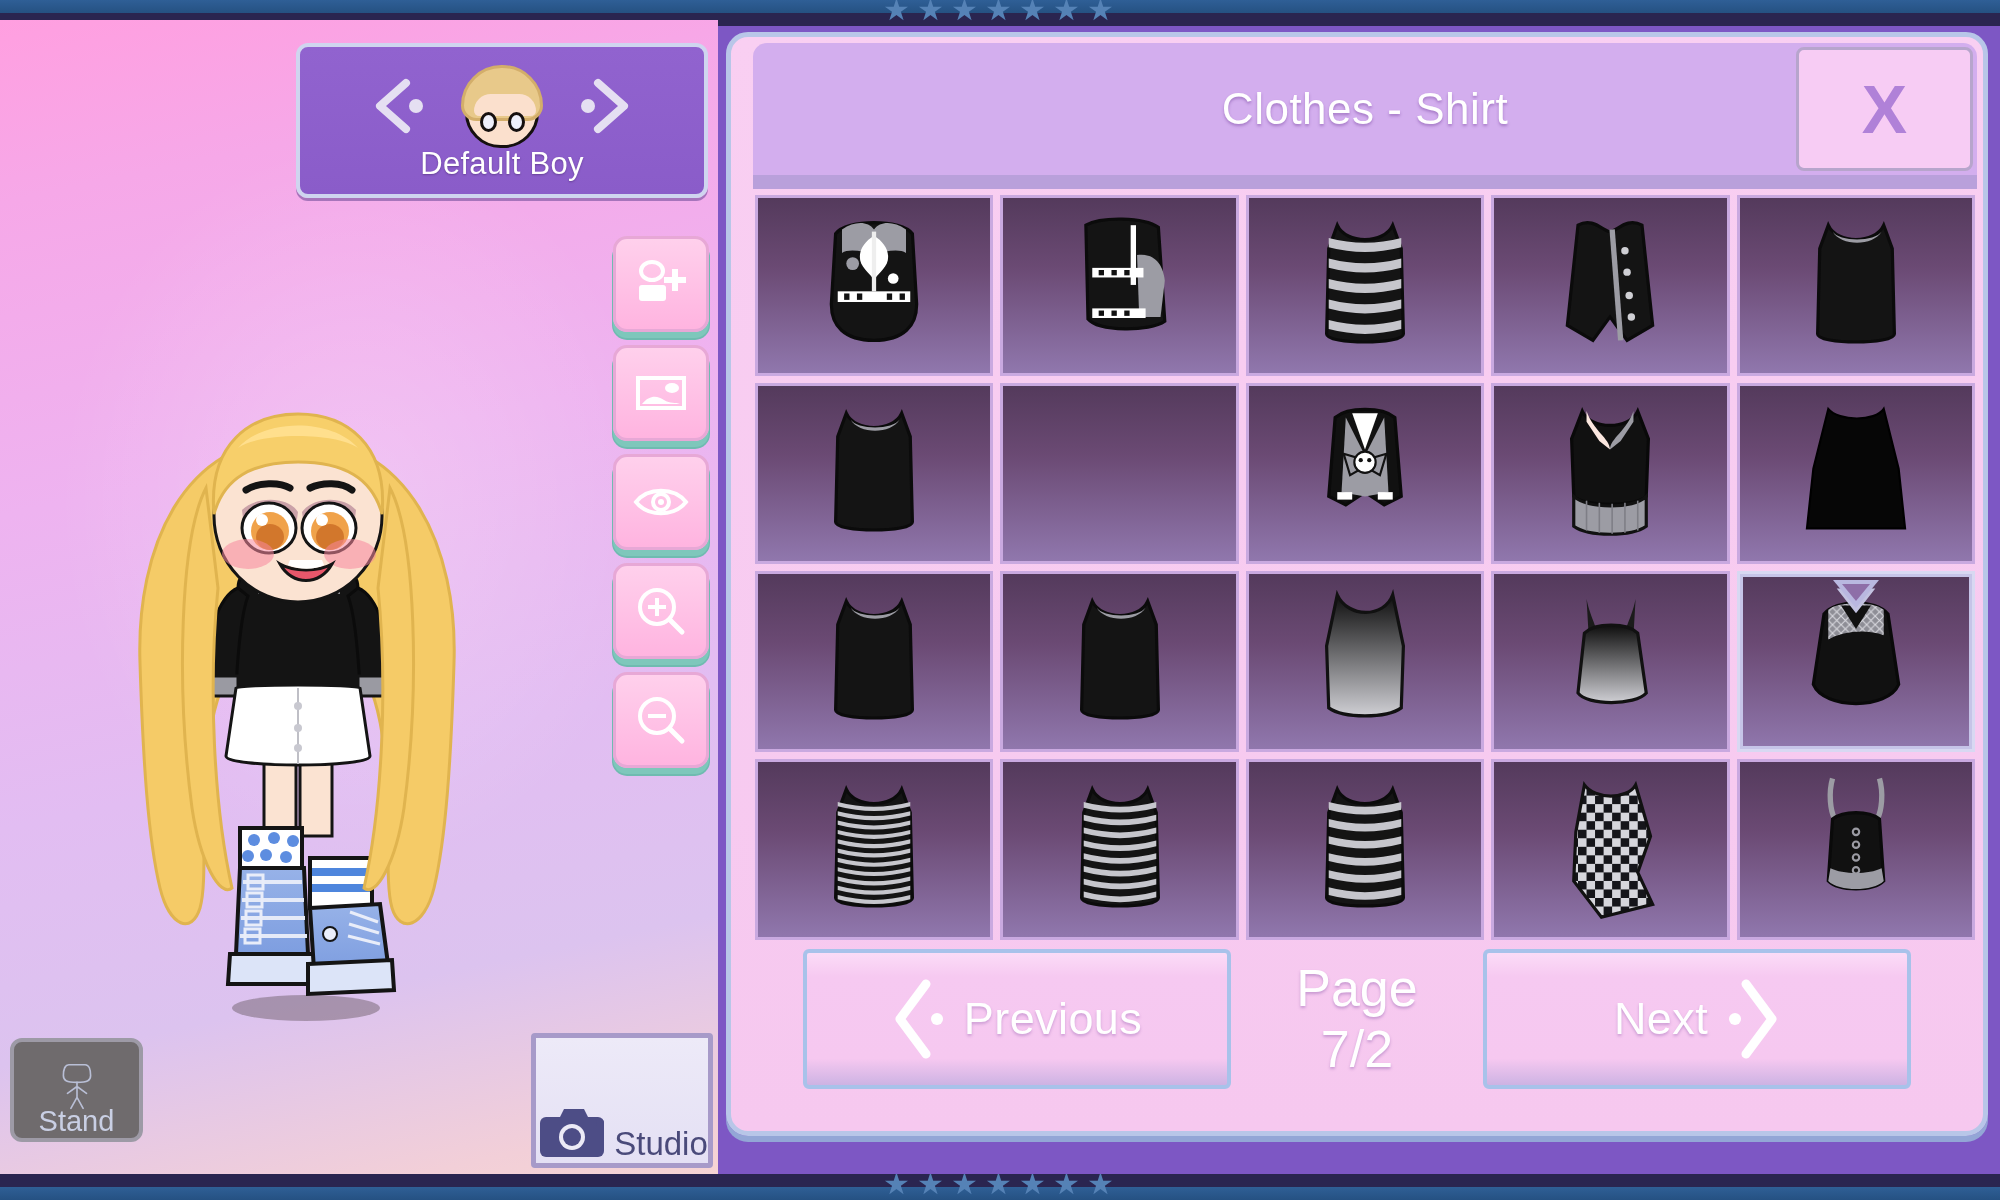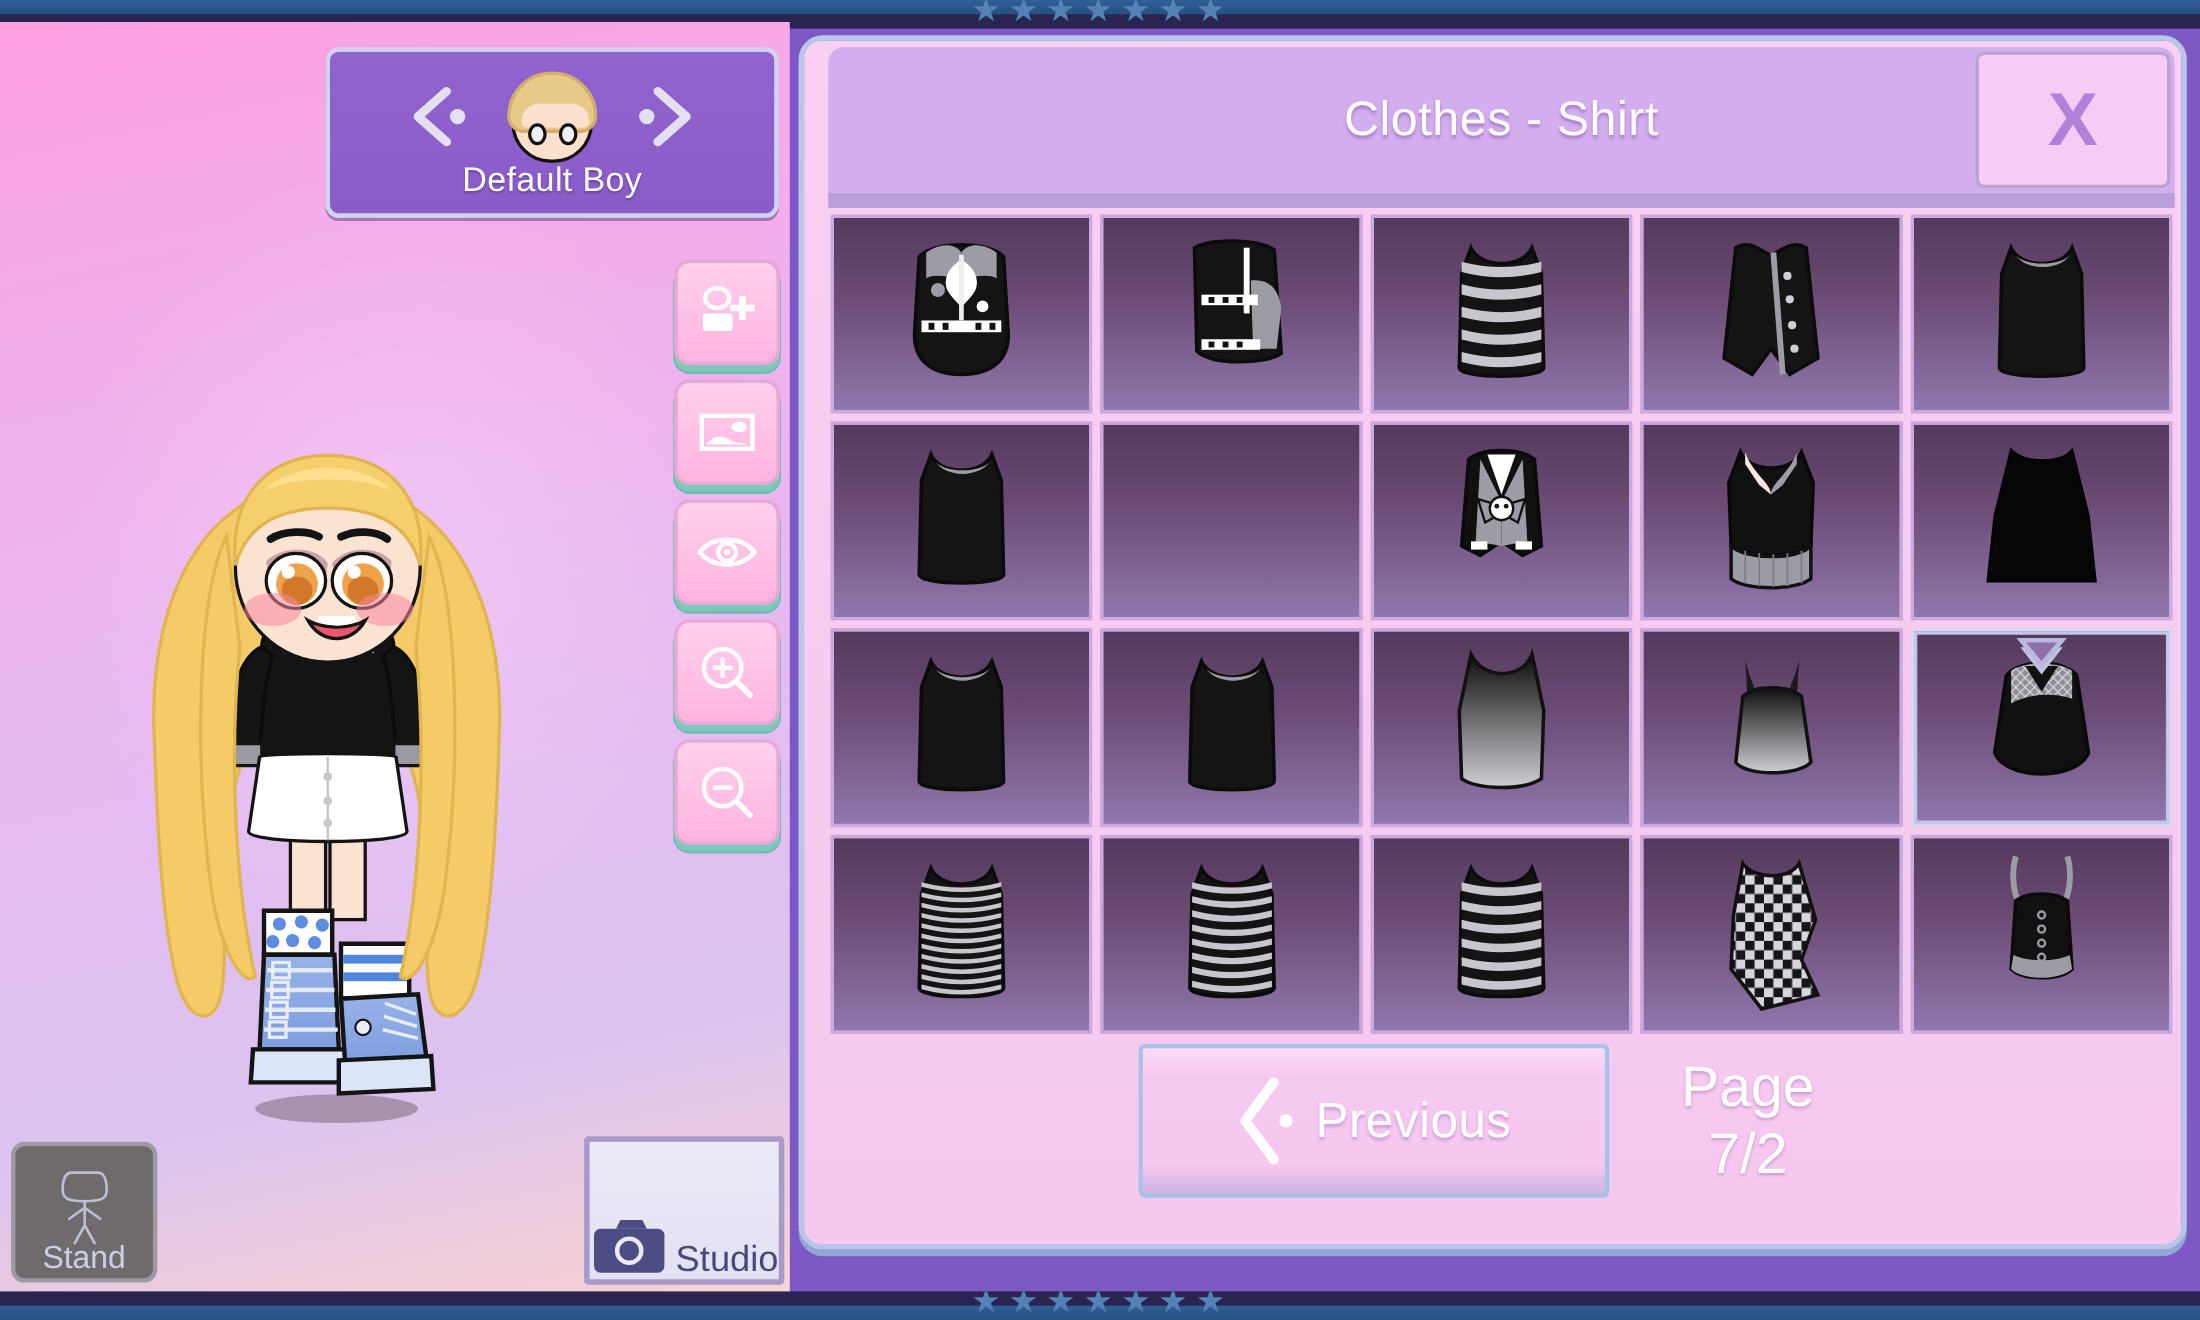--- a/index.html
+++ b/index.html
@@ -113,21 +113,21 @@
     border: 3px solid #e7a8d6;
     box-shadow: 0 6px 0 #7ec7bb, 0 7px 0 1px #6fbbb0;
     display: flex; align-items: center; justify-content: center;
     cursor: pointer;
   }
   .toolbtn svg { width: 58px; height: 58px; display: block; }
 
   
   #standbtn {
     position: absolute; left: 10px; top: 1018px;
-    width: 133px; height: 128px; border-radius: 12px;
+    width: 133px; height: 104px; border-radius: 12px;
     background: #6f6b6d; border: 4px solid #9d9aa6;
     display: flex; flex-direction: column; align-items: center;
     justify-content: flex-start; padding-top: 20px; cursor: pointer;
   }
   #standbtn .fig { width: 56px; height: 72px; }
   #standbtn .lbl { color: #c9cfe4; font-size: 29px; margin-top: -6px; }
 
   
   #studiobtn {
     position: absolute; left: 531px; top: 1013px;
@@ -944,20 +944,27 @@
           <circle cx="45" cy="41" r="6" fill="#ffffff"></circle>
         </svg>
         <span class="lbl">Previous</span>
       </div>
 
       <div id="pagecount">
         <div>Page</div>
         <div>7/2</div>
       </div>
 
+      <div class="pgbtn">
+        <span class="lbl">Next</span>
+        <svg width="58" height="82" viewBox="0 0 58 82">
+          <circle cx="13" cy="41" r="6" fill="#ffffff"></circle>
+          <path d="M24 6 L50 41 L24 76" stroke="#ffffff" stroke-width="9" fill="none" stroke-linecap="round" stroke-linejoin="round"></path>
+        </svg>
+      </div>
     </div>
   </div>
 
   <div class="starbar bottom">
     <div class="rail"></div>
     <div class="stars" id="stars-bottom">
         <span class="star"></span>
         <span class="star"></span>
         <span class="star"></span>
         <span class="star"></span>

